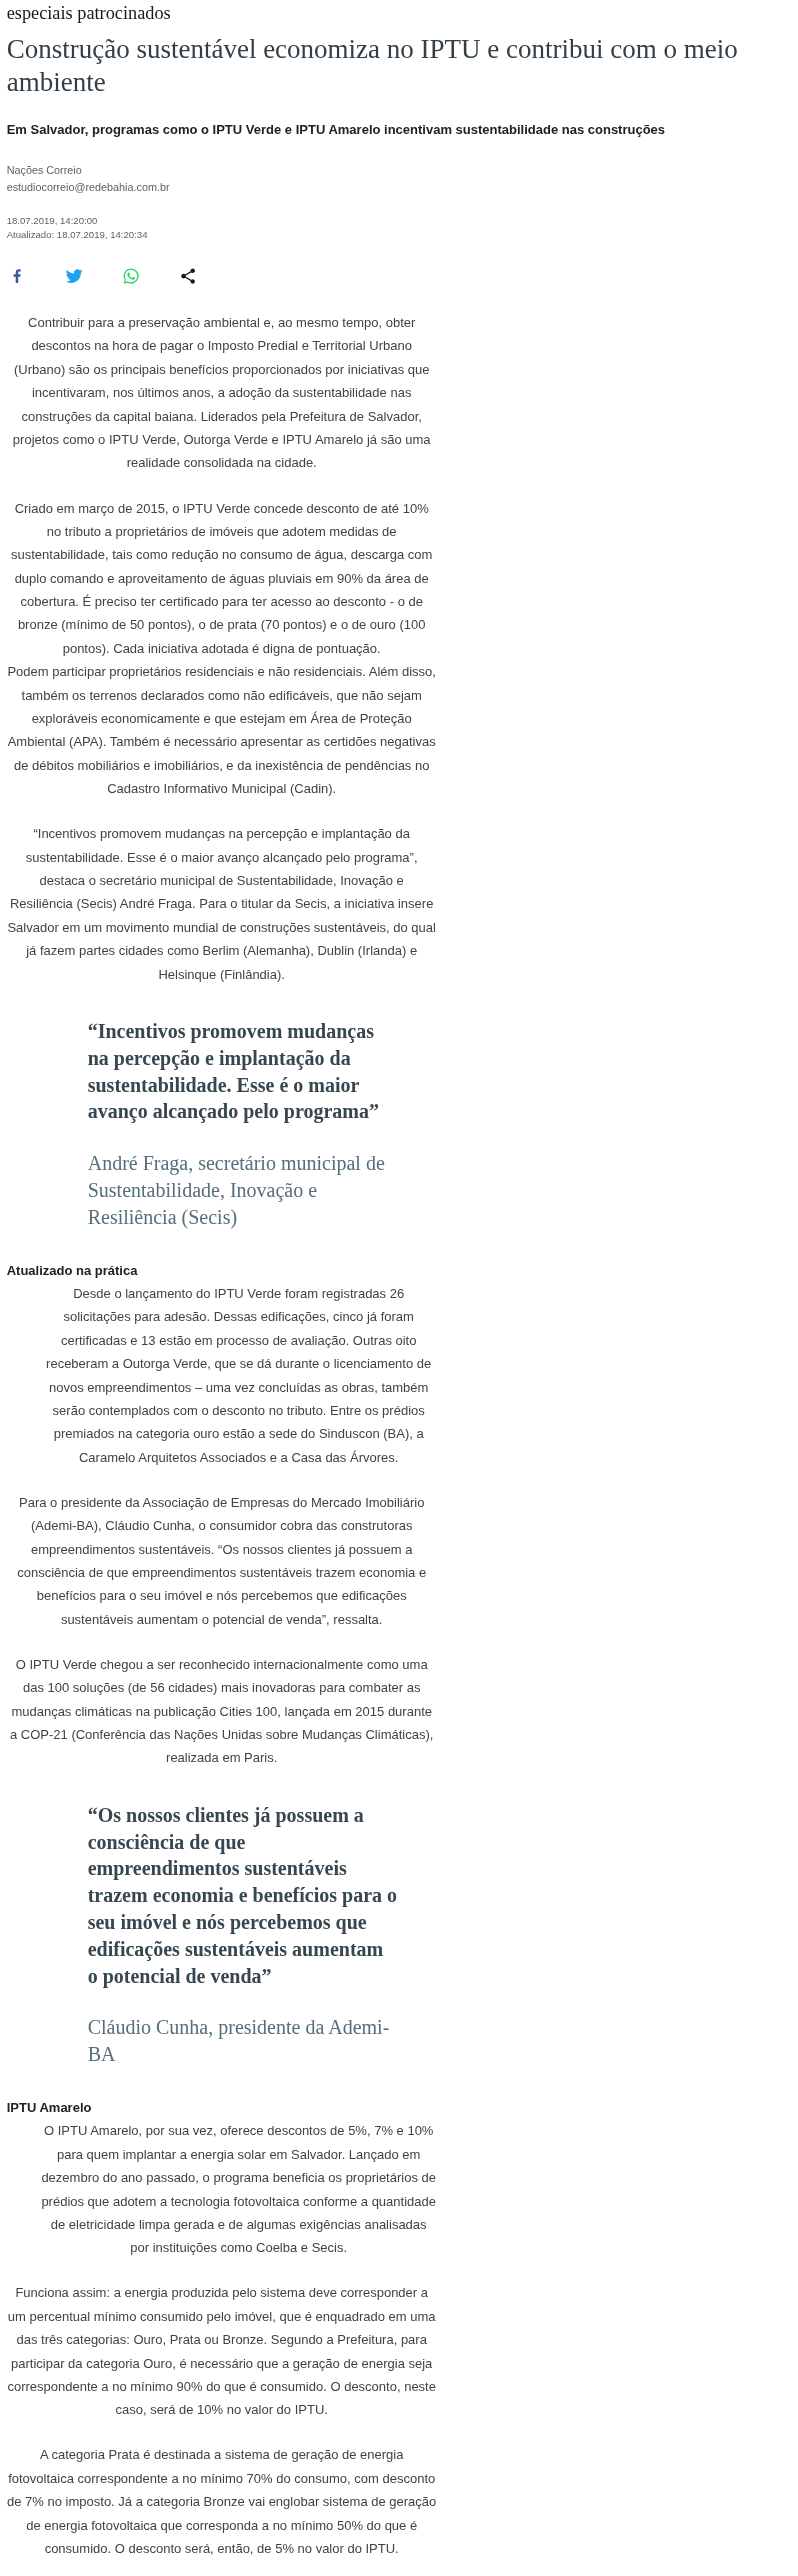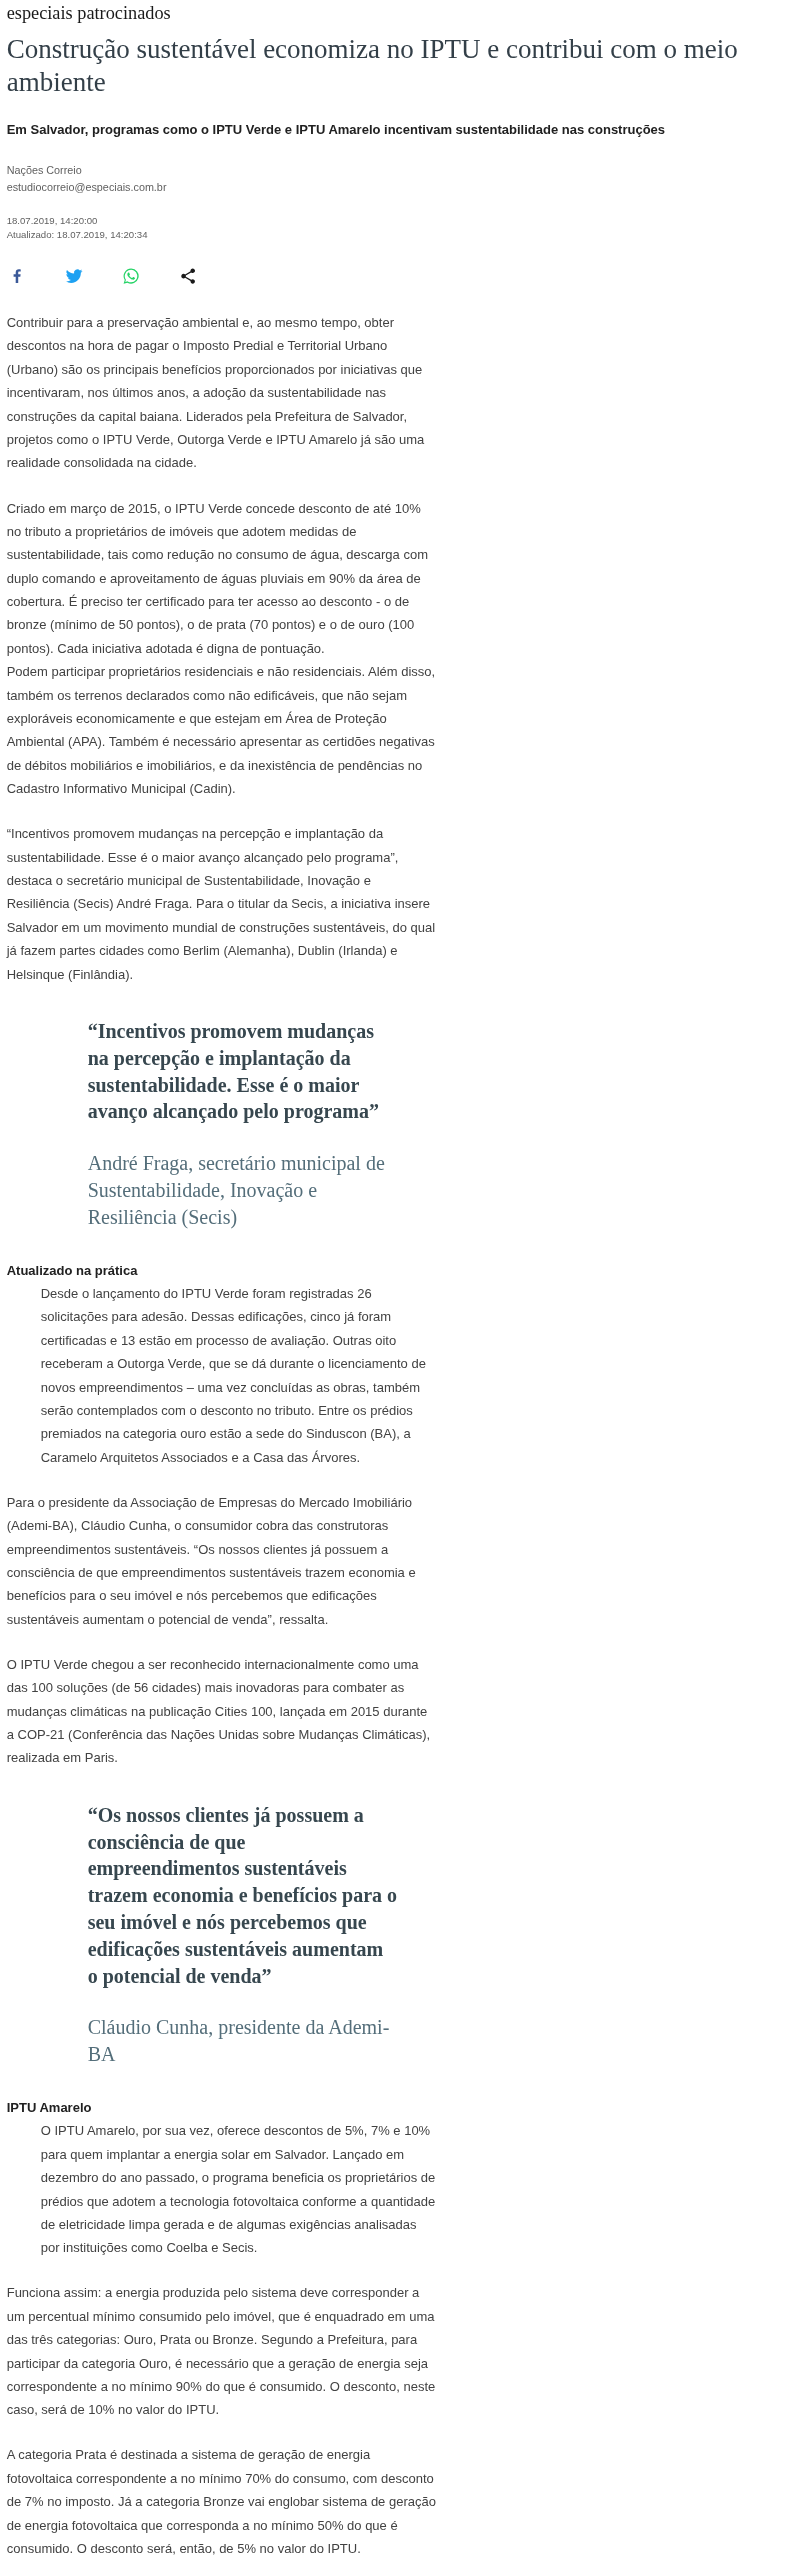--- a/index.html
+++ b/index.html
@@ -32,21 +32,21 @@
     margin:0 0 25px 0;
   }
   .byline{font-size:10.8px;color:#616161;line-height:1.55;margin:0 0 18.3px 0;}
   .byline .email{display:block;color:#616161;text-decoration:none;cursor:pointer;}
   .dates{font-size:9.6px;color:#616161;line-height:1.5;margin:0 0 20px 0;}
   .share-row{display:flex;align-items:center;gap:37px;margin:0 0 21.7px 0;height:27px;}
   .share-row .icon{width:20px;height:20px;display:inline-flex;align-items:center;justify-content:center;cursor:pointer;}
   .share-row svg{width:18.3px;height:18.3px;}
 
   .body-col{width:430px;font-size:13px;line-height:1.8;color:#424242;}
-  .para{margin:0 0 21.7px 0;}
+  .para{margin:0 0 21.7px 0;text-align:center;}
   .para.joined{margin-bottom:0;}
   .subhead{font-size:13px;font-weight:700;color:#212121;margin:0;}
   .subhead + .para{margin-top:0;margin-left:34px;}
 
   .quote-block{margin:32px 0 28px 81px;width:310px;}
   .quote-text{
     font-family:"Liberation Serif","DejaVu Serif",serif;
     font-size:20px;
     font-weight:700;
     line-height:1.34;
@@ -68,21 +68,21 @@
 <div class="page">
 
   <div class="kicker">especiais patrocinados</div>
 
   <h1 class="headline">Construção sustentável economiza no IPTU e contribui com o meio ambiente</h1>
 
   <div class="subtitle">Em Salvador, programas como o IPTU Verde e IPTU Amarelo incentivam sustentabilidade nas construções</div>
 
   <div class="byline">
     <span>Nações Correio</span>
-    <span class="email">estudiocorreio@especiais.com.br</span>
+    <span class="email">estudiocorreio@redebahia.com.br</span>
   </div>
 
   <div class="dates">
     <div>18.07.2019, 14:20:00</div>
     <div>Atualizado: 18.07.2019, 14:20:34</div>
   </div>
 
   <div class="share-row">
     <span class="icon">
       <svg viewBox="0 0 24 24" fill="#3b5998">

